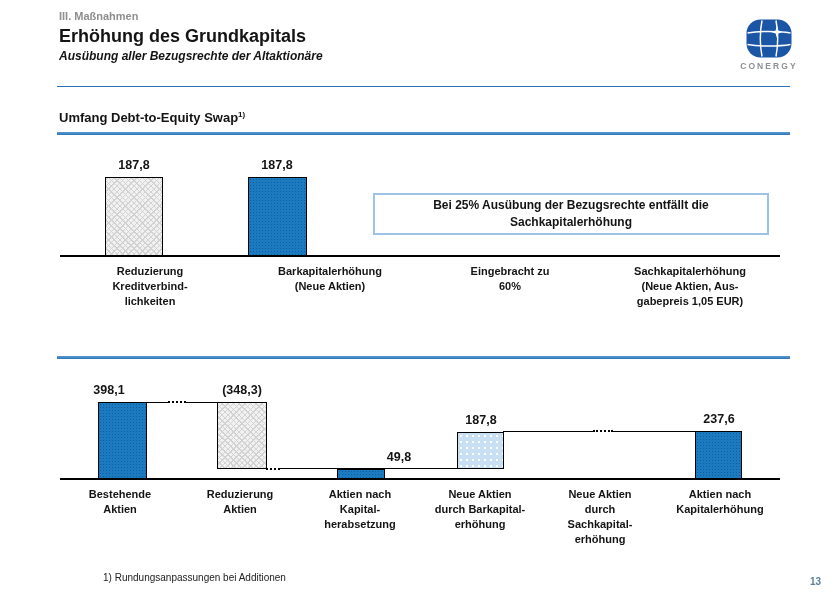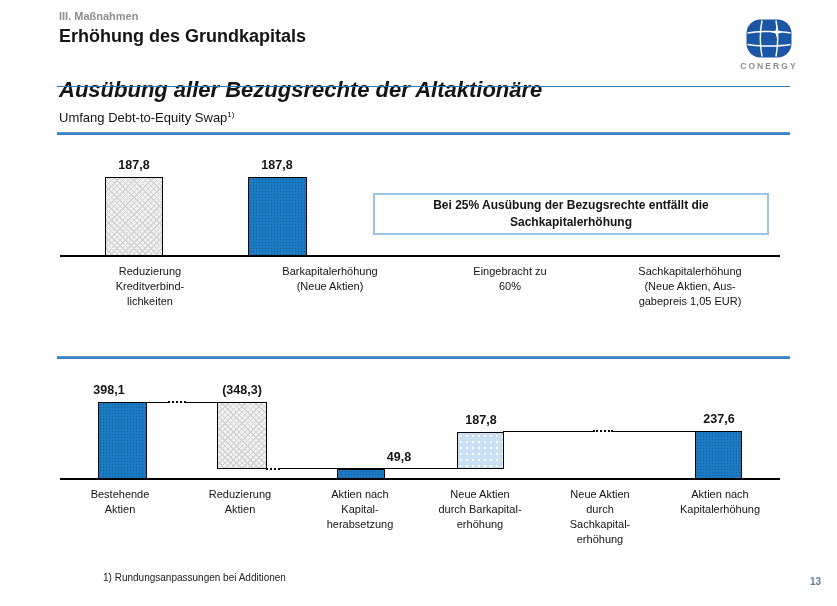--- a/index.html
+++ b/index.html
@@ -3,28 +3,28 @@
 <meta charset="utf-8">
 <style>
   html,body { margin:0; padding:0; background:#ffffff; }
   .slide {
     position:relative; width:837px; height:606px; background:#ffffff;
     font-family:"Liberation Sans", sans-serif; overflow:hidden; color:#141414;
   }
   
   .eyebrow  { position:absolute; left:59px; top:10px;  font-size:11px; font-weight:bold; color:#8e8e8e; }
   .title    { position:absolute; left:59px; top:26px;  font-size:18px; font-weight:bold; }
-  .subtitle { position:absolute; left:59px; top:49px;  font-size:22px; font-weight:bold; font-style:italic;margin-top:28px; }
+  .subtitle { position:absolute; left:59px; top:49px;  font-size:12px; font-weight:bold; font-style:italic; }
   .header-rule { position:absolute; left:57px; top:86px; width:733px; height:1px; background:#2e74b5; }
   .logo { position:absolute; left:740px; top:18px; width:58px; text-align:center; }
   .logo svg { display:block; margin:0 auto; }
   .logo-text { margin-top:2px; font-size:8.5px; font-weight:bold; letter-spacing:2.1px; color:#8d9094; }
 
   
-  .sec-title { position:absolute; left:59px; font-size:13px; font-weight:normal;text-align:right; }
+  .sec-title { position:absolute; left:59px; font-size:13px; font-weight:bold;text-align:right; }
   .sec-title sup { font-size:8px; }
   .s1-title { top:110px; }
   .s2-title { top:334px; }
   .sec-rule { position:absolute; left:57px; width:733px; height:3px;
               background:linear-gradient(#5b9bd5,#2e74b5); }
   .s1-rule { top:132px; }
   .s2-rule { top:356px; }
 
   
   .axis { position:absolute; left:60px; width:720px; height:2px; background:#000; }
@@ -80,21 +80,21 @@
 
   .annotation {
     position:absolute; left:373px; top:193px; width:392px; height:38px;
     border:2px solid #9cc2e5; display:flex; align-items:center; justify-content:center;
     text-align:center; font-size:12px; font-weight:bold; line-height:1.45; white-space:pre-line;
   }
 
   .cats { position:absolute; left:60px; width:720px; display:flex; }
   .cats1 { top:264px; }
   .cats2 { top:487px; }
-  .cat { flex:1; text-align:center; font-size:11px; font-weight:normal; line-height:1.35; white-space:pre-line; }
+  .cat { flex:1; text-align:center; font-size:11px; font-weight:bold; line-height:1.35; white-space:pre-line; }
 
   .footnote { position:absolute; left:59px; top:572px; font-size:10px; color:#222222;margin-left:44px; }
   .pagenum  { position:absolute; left:810px; top:576px; font-size:10px; font-weight:bold; color:#5b7f9e; }
 </style>
 </head>
 <body>
 
 <div class="slide">
 
   <div class="eyebrow">III. Maßnahmen</div>

